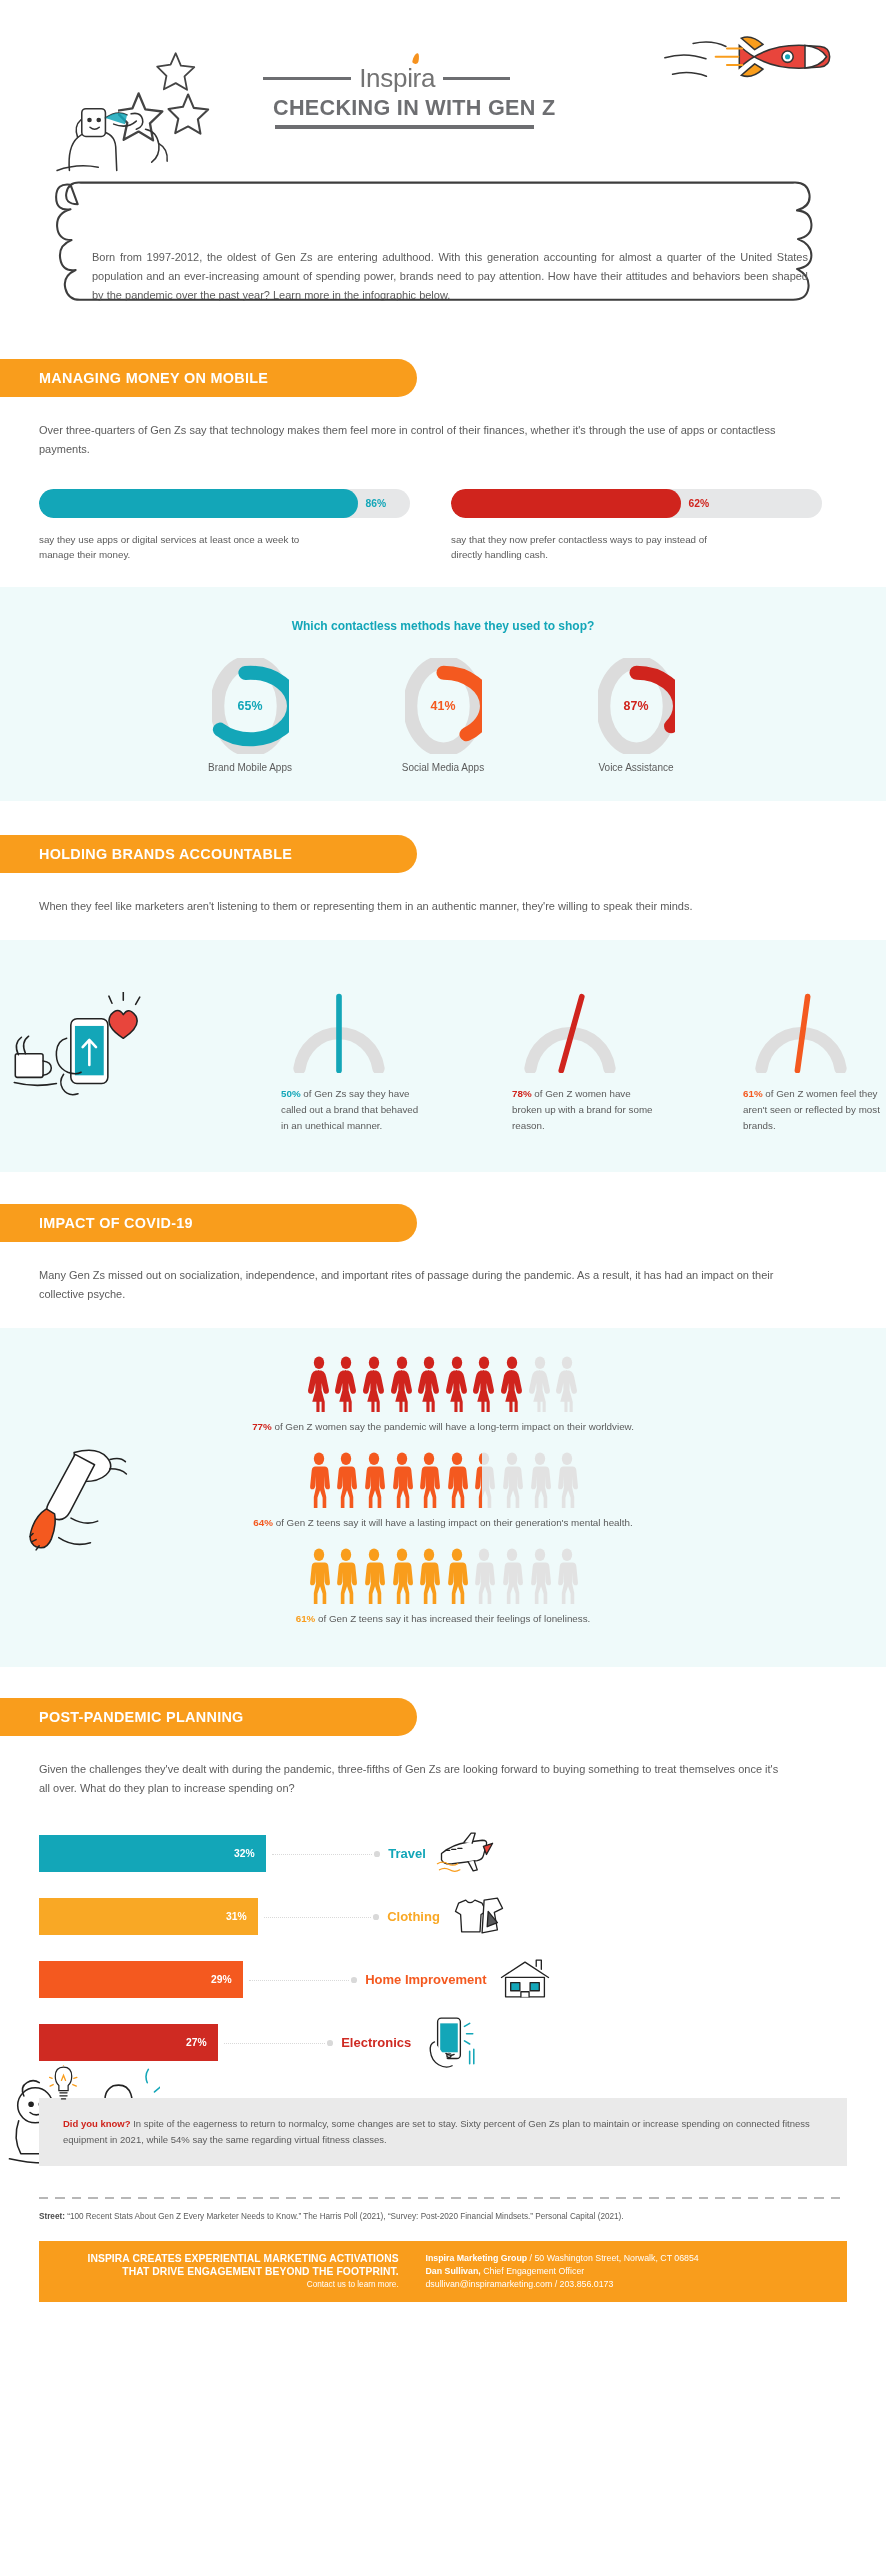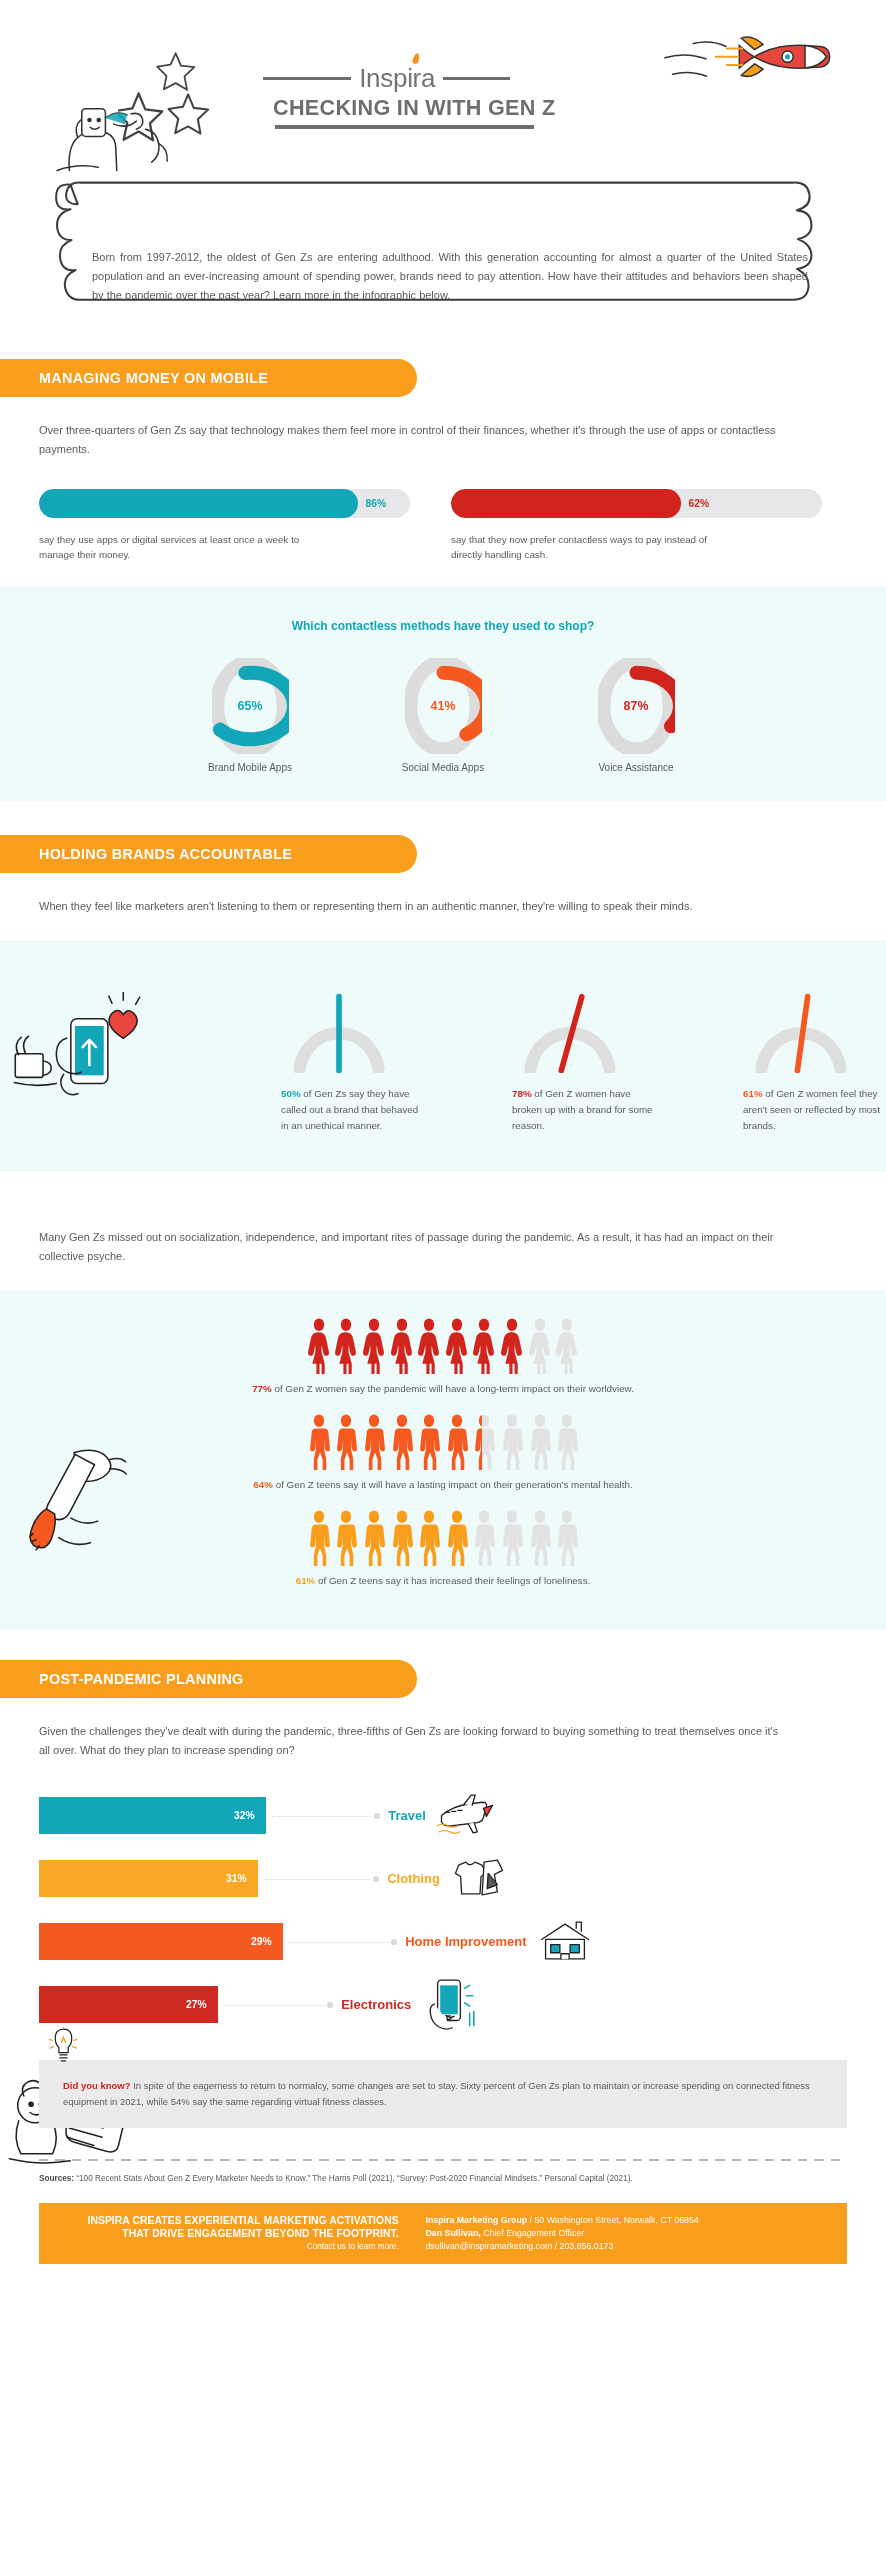--- a/index.html
+++ b/index.html
@@ -368,20 +368,23 @@
       <path d="M128 34 l-52 96 q-10 20 8 28 q22 10 34 -12 l48 -92z" fill="#fff"></path>
       <path d="M72 140 q-22 14 -30 44 q-6 22 10 30 q20 8 30 -16 q10 -26 6 -48z" fill="#f4591f" stroke="#222"></path>
       <path d="M46 188 l-6 6 M52 200 l-8 4 M58 212 l-6 8"></path>
       <path d="M196 44 q20 -6 30 4 M196 62 q22 0 32 10"></path>
       <path d="M120 158 q28 16 52 6"></path>
       <path d="M96 196 q30 20 62 10"></path>
     </g>
   </svg>
 
   <div style="margin-top:32px">
+    <div class="sec-head">
+      <span>IMPACT OF COVID-19</span>
+    </div>
     <div class="sec-body">Many Gen Zs missed out on socialization, independence, and important rites of passage during the pandemic. As a result, it has had an impact on their collective psyche.</div>
 
     <div class="picto-sec tint" style="margin-top:24px">
 
       <div class="picto-block">
         <div class="picto-row">
           <svg width="24" height="56" viewBox="0 0 46 108">
               <g fill="#d0241d">
                 <ellipse cx="23" cy="13" rx="10" ry="12"></ellipse>
                 <path d="M23 27 q-14 0 -16 14 l-5 24 q-1 8 5 8 q5 0 6 -7 l3 -14 v14 l-6 22 h8 v24 h6 v-24 h4 v24 h6 v-24 l-6 -22 v-14 l3 14 q1 7 6 7 q6 0 5 -8 l-5 -24 q-2 -14 -16 -14z"></path>
@@ -649,21 +652,21 @@
         <svg class="plan-icon" width="62" height="47" viewBox="0 0 120 92">
           <g stroke="#222" stroke-width="2.6" fill="#fff" stroke-linejoin="round" stroke-linecap="round">
             <path d="M20 20 l14 -6 q8 10 18 0 l14 6 8 16 -10 6 -2 34 -36 0 -2 -34 -10 -6z"></path>
             <path d="M70 14 l26 -4 10 20 -16 8 6 34 -30 6 z" fill="#fff"></path>
             <path d="M78 36 l18 22 -20 8z" fill="#58595b"></path>
           </g>
         </svg>
       </div>
 
       <div class="plan-row">
-        <div class="plan-bar" style="width:244px; background:#f4591f">
+        <div class="plan-bar" style="width:204px; background:#f4591f">
           <span>29%</span>
         </div>
         <div class="plan-dots" style="width:100px"></div>
         <div class="plan-knob"></div>
         <div class="plan-label" style="color:#f4591f">Home Improvement</div>
         <svg class="plan-icon" width="61" height="47" viewBox="0 0 118 92">
           <g stroke="#222" stroke-width="2.6" fill="#fff" stroke-linejoin="round" stroke-linecap="round">
             <path d="M12 42 l46 -30 46 30"></path>
             <path d="M20 42 h76 v38 h-76z"></path>
             <rect x="30" y="52" width="18" height="16" fill="#13a6b8"></rect>
@@ -711,21 +714,21 @@
       </g>
     </svg>
     <div class="dyk-box">
       <b>Did you know?</b><span> In spite of the eagerness to return to normalcy, some changes are set to stay. Sixty percent of Gen Zs plan to maintain or increase spending on connected fitness equipment in 2021, while 54% say the same regarding virtual fitness classes.</span>
     </div>
   </div>
 
   <div class="divider"></div>
 
   <div class="sources">
-    <b>Sources:</b><span> “100 Recent Stats About Gen Z Every Marketer Needs to Know.” The Harris Poll (2021), “Survey: Post-2020 Financial Mindsets.” Personal Capital (2021).</span>
+    <b>Street:</b><span> “100 Recent Stats About Gen Z Every Marketer Needs to Know.” The Harris Poll (2021), “Survey: Post-2020 Financial Mindsets.” Personal Capital (2021).</span>
   </div>
 
   <div class="footer">
     <div class="foot-left">
       <div class="l1">INSPIRA CREATES EXPERIENTIAL MARKETING ACTIVATIONS</div>
       <div class="l2">THAT DRIVE ENGAGEMENT BEYOND THE FOOTPRINT.</div>
       <div class="l3">Contact us to learn more.</div>
     </div>
     <div class="foot-right">
       <div>

